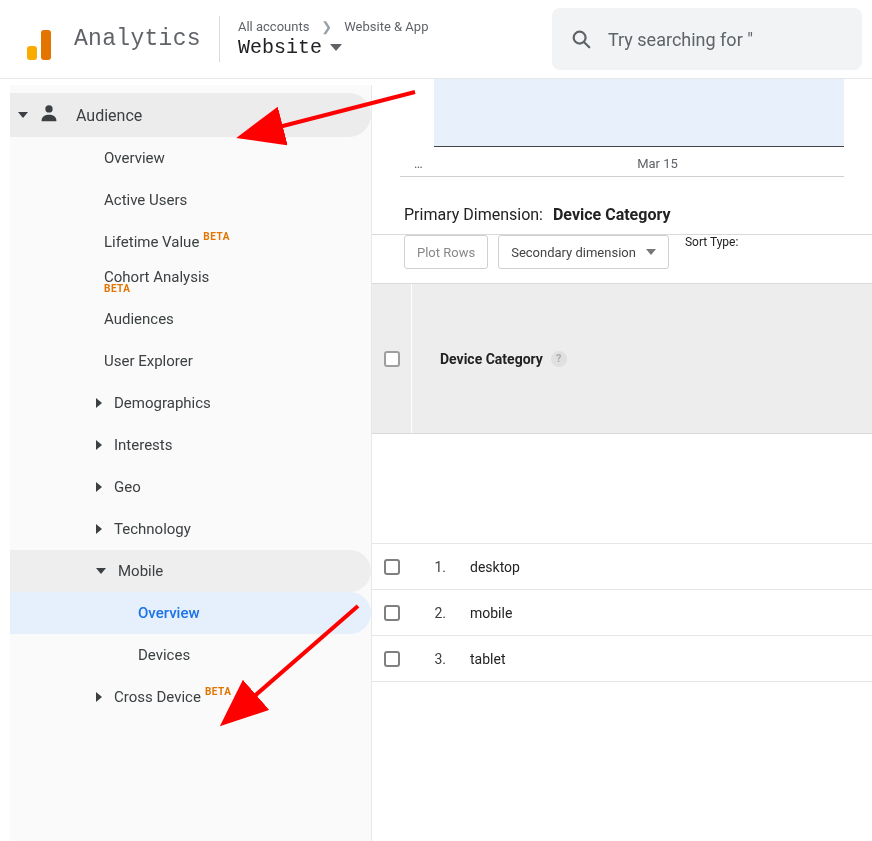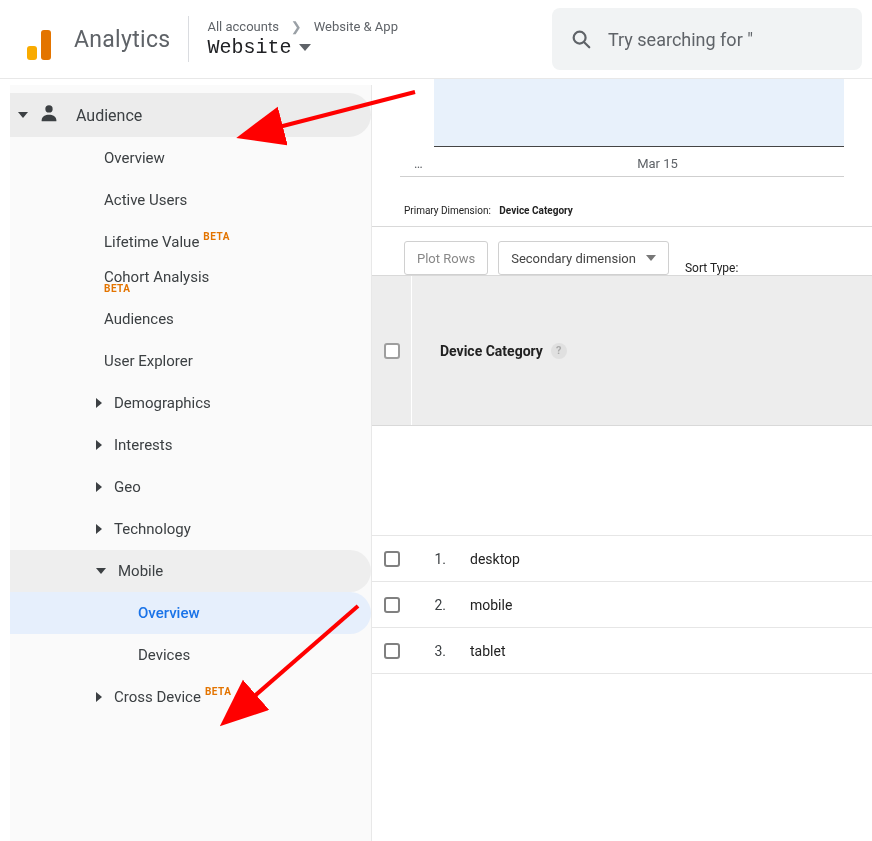--- a/index.html
+++ b/index.html
@@ -19,21 +19,21 @@
     display: flex;
     align-items: center;
     height: 78px;
     padding: 0 10px 0 18px;
     position: relative;
   }
   .logo-block { display: flex; align-items: center; gap: 14px; }
   .logo-icon { width: 42px; height: 42px; display:flex; align-items:flex-end; justify-content:center; gap:4px;}
   .logo-bar1 { width:10px; height:14px; background:#f9ab00; border-radius:3px;}
   .logo-bar2 { width:10px; height:30px; background:#e37400; border-radius:3px;}
-  .app-title { font-size:23px; color:#5f6368; letter-spacing:.3px; }
+  .app-title { font-size:23px; color:#5f6368; letter-spacing:.3px;font-family:Liberation Mono, monospace; }
   .vdiv { width:1px; height:46px; background:#dadce0; margin:0 18px; }
   .account-block { display:flex; flex-direction:column; justify-content:center;}
   .breadcrumb { font-size:13px; color:#5f6368; display:flex; align-items:center; gap:12px;}
   .breadcrumb .chv { color:#9aa0a6; font-size:13px;}
   .prop-line { display:flex; align-items:center; gap:8px; margin-top:2px;}
   .prop-name { font-size:20px; color:#202124;font-family:Liberation Mono, monospace;}
   .caret-down {
     width:0;height:0;
     border-left:6px solid transparent;
     border-right:6px solid transparent;
@@ -119,29 +119,29 @@
   .chart-area {
     position:absolute; left:34px; right:0; top:0; bottom:30px;
     background:#e8f1fb;
     border-bottom:1px solid #444;
   }
   .chart-ellipsis { position:absolute; left:14px; bottom:6px; font-size:13px; color:#5f6368;}
   .chart-tick { position:absolute; bottom:6px; font-size:13px; color:#5f6368;}
   .chart-tick.mar15{ left: 58%; transform:translateX(-50%);}
   .chart-hr { position:absolute; left:0; right:0; bottom:0; height:1px; background:#cfcfcf;}
 
-  .dimline { margin:28px 0 0 32px; font-size:10px; color:#222;}
+  .dimline { margin:28px 0 0 32px; font-size:16px; color:#222;}
   .dimline .dim-name { font-weight:700; margin-left:6px;}
 
   .toolbar-row {
     margin:10px 0 0 0;
     border-top:1px solid #d9d9d9;
     border-bottom:1px solid #d9d9d9;
     height:50px;
-    display:flex; align-items:flex-end;
+    display:flex; align-items:flex-start;
     padding-left:32px; gap:10px;
     background:#fff;
   }
   .btn {
     height:34px; border:1px solid #d0d0d0; background:#fff;
     border-radius:3px; display:flex; align-items:center;
     padding:0 12px; font-size:13px; color:#888; cursor:pointer;
   }
   .btn.secdim { color:#444;}
   .btn.secdim .tri-sm{

